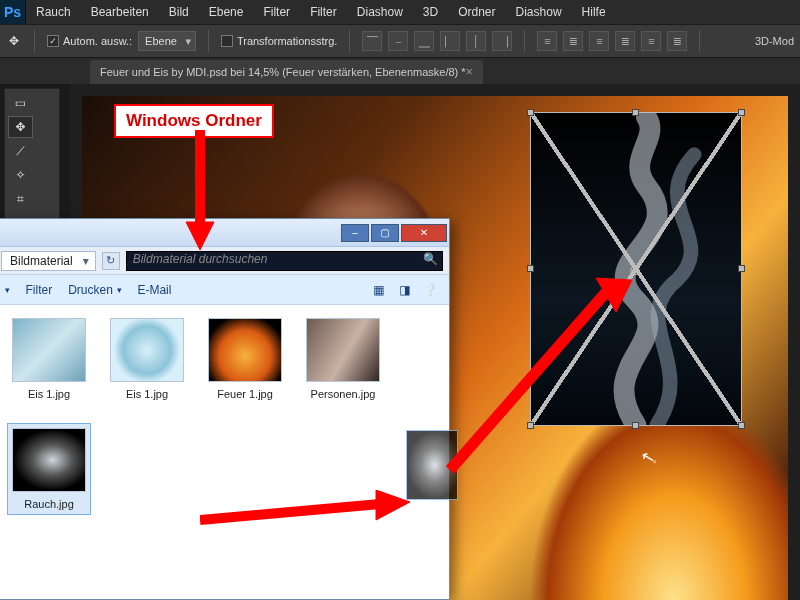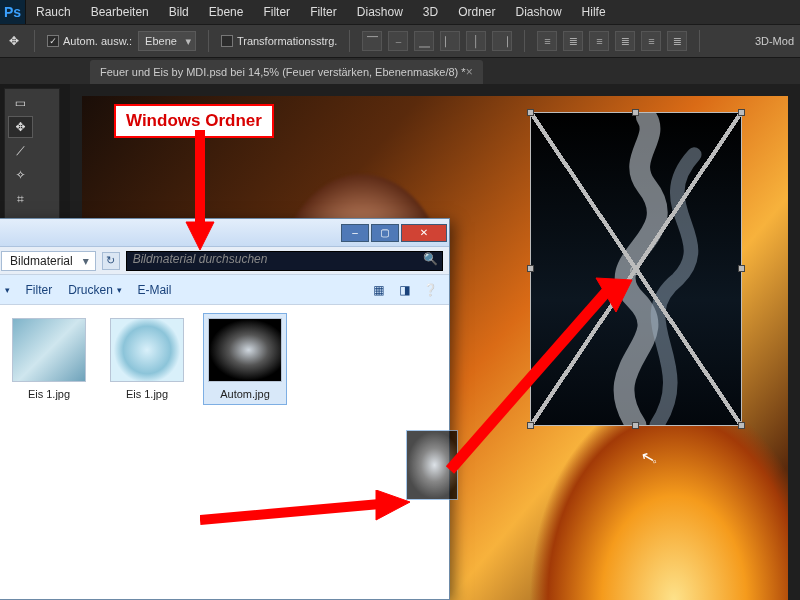--- a/index.html
+++ b/index.html
@@ -229,23 +229,31 @@
   </div>
   <div id="ex-body">
     <div class="file">
       <div class="thumb th-ice1"></div>
       <div class="fname">Eis 1.jpg</div>
     </div>
     <div class="file">
       <div class="thumb th-ice2"></div>
       <div class="fname">Eis 1.jpg</div>
     </div>
+    <div class="file">
+      <div class="thumb th-fire1"></div>
+      <div class="fname">Feuer 1.jpg</div>
+    </div>
+    <div class="file">
+      <div class="thumb th-per"></div>
+      <div class="fname">Personen.jpg</div>
+    </div>
     <div class="file sel">
       <div class="thumb th-smoke"></div>
-      <div class="fname">Autom.jpg</div>
+      <div class="fname">Rauch.jpg</div>
     </div>
   </div>
 </div>
 
 <div id="drag-preview" class="thumb th-smoke drag"></div>
 
 <div class="anno-label">Windows Ordner</div>
 
 <svg class="arrow" style="left:180px;top:130px;width:40px;height:120px" viewBox="0 0 40 120">
   <line x1="20" y1="0" x2="20" y2="95" stroke="#ff0000" stroke-width="10"></line>

